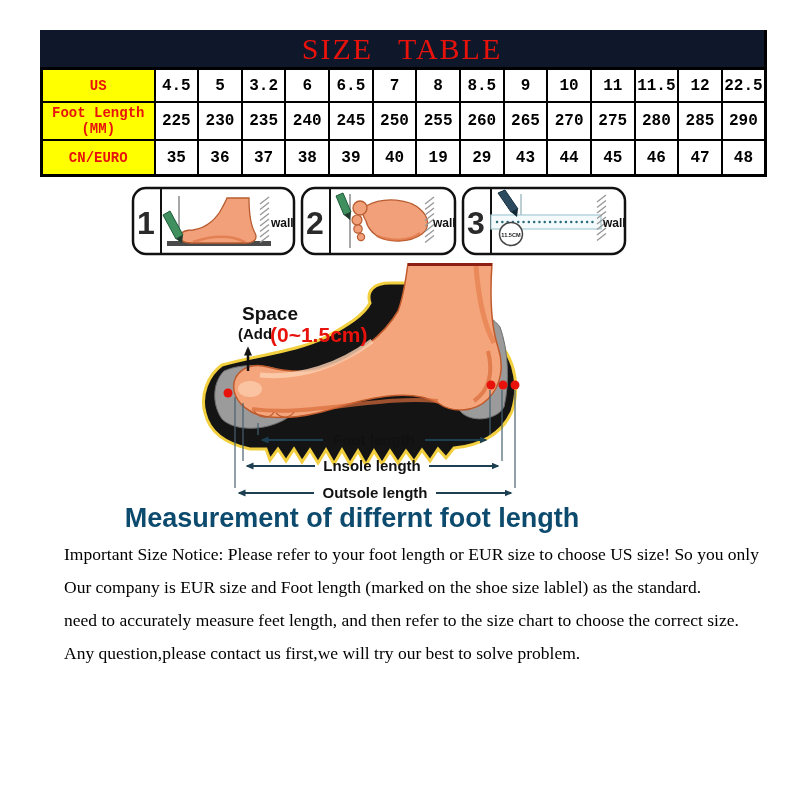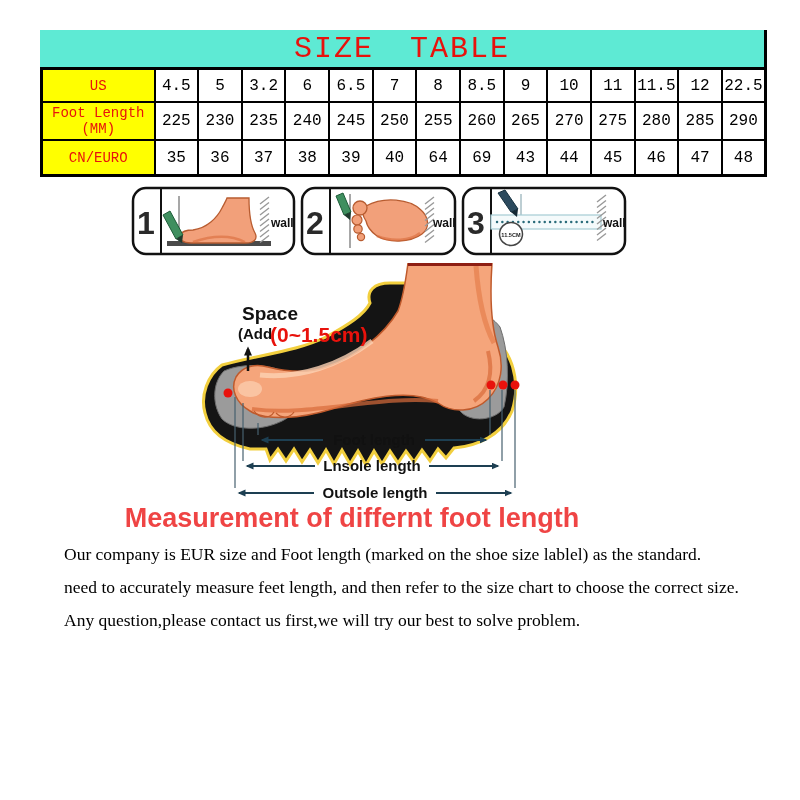--- a/index.html
+++ b/index.html
@@ -1,43 +1,43 @@
 <!DOCTYPE html>
 <html><head>
 <meta charset="utf-8">
 <style>
   html,body{margin:0;padding:0;background:#ffffff;}
   .page{position:relative;width:800px;height:800px;background:#fff;overflow:hidden;
         font-family:"Liberation Sans",sans-serif;}
 
   
   .table-wrap{position:absolute;left:40px;top:30px;width:727px;}
-  .title-bar{height:37px;background:#5eead4;border-right:3px solid #000;
+  .title-bar{height:37px;background:#0f172a;border-right:3px solid #000;
              display:flex;align-items:center;justify-content:center;
-             font-family:Liberation Mono, monospace;font-size:30px;color:#e8120c;
+             font-family:Liberation Serif, serif;font-size:30px;color:#e8120c;
              word-spacing:16px;letter-spacing:2px;}
   table.sizes{border-collapse:collapse;width:727px;table-layout:fixed;
               border:3px solid #000;}
   table.sizes td{border:2px solid #000;text-align:center;vertical-align:middle;
-                 font-family:"Liberation Mono",monospace;font-weight:normal;
+                 font-family:"Liberation Mono",monospace;font-weight:bold;
                  font-size:16px;color:#000;background:#fff;padding:0;overflow:hidden;}
   table.sizes td.rowhead{background:#ffff00;color:#e8120c;font-size:14px;line-height:16px;}
   tr.r-us td{height:31px;}
   tr.r-mm td{height:36px;}
   tr.r-cn td{height:33px;margin-top:28px;}
 
   
   .steps{position:absolute;left:131px;top:186px;display:flex;gap:4px;}
 
   
   .foot-diagram{position:absolute;left:158px;top:263px;}
 
   
   .heading{position:absolute;left:0;top:503px;width:704px;text-align:center;
-           font-size:27px;font-weight:bold;color:#ef4444;}
+           font-size:27px;font-weight:bold;color:#0c4a6e;}
   .notice{position:absolute;left:64px;top:538px;width:682px;
           font-family:"Liberation Serif",serif;font-size:17.5px;color:#000;}
   .notice p{margin:0;line-height:33px;white-space:nowrap;}
 
   svg text{font-family:"Liberation Sans",sans-serif;}
 </style>
 </head>
 <body>
 
 <div class="page">
@@ -88,22 +88,22 @@
         <td>290</td>
       </tr>
       <tr class="r-cn">
         <td class="rowhead">CN/EURO</td>
         <td>35</td>
         <td>36</td>
         <td>37</td>
         <td>38</td>
         <td>39</td>
         <td>40</td>
-        <td>64</td>
-        <td>69</td>
+        <td>19</td>
+        <td>29</td>
         <td>43</td>
         <td>44</td>
         <td>45</td>
         <td>46</td>
         <td>47</td>
         <td>48</td>
       </tr>
     </tbody>
       </table>
   </div>
@@ -220,18 +220,19 @@
       </g>
       <text x="216" y="182" font-size="15" font-weight="bold" fill="#111" text-anchor="middle">Foot length</text>
       <text x="214" y="208" font-size="15" font-weight="bold" fill="#111" text-anchor="middle">Lnsole length</text>
       <text x="217" y="235" font-size="15" font-weight="bold" fill="#111" text-anchor="middle">Outsole length</text>
     </svg>
   </div>
 
   <div class="heading">Measurement of differnt foot length</div>
 
   <div class="notice">
+    <p>Important Size Notice: Please refer to your foot length or EUR size to choose US size! So you only</p>
     <p>Our company is EUR size and Foot length (marked on the shoe size lablel) as the standard.</p>
     <p>need to accurately measure feet length, and then refer to the size chart to choose the correct size.</p>
     <p>Any question,please contact us first,we will try our best to solve problem.</p>
   </div>
 
 </div>
 
 </body></html>

